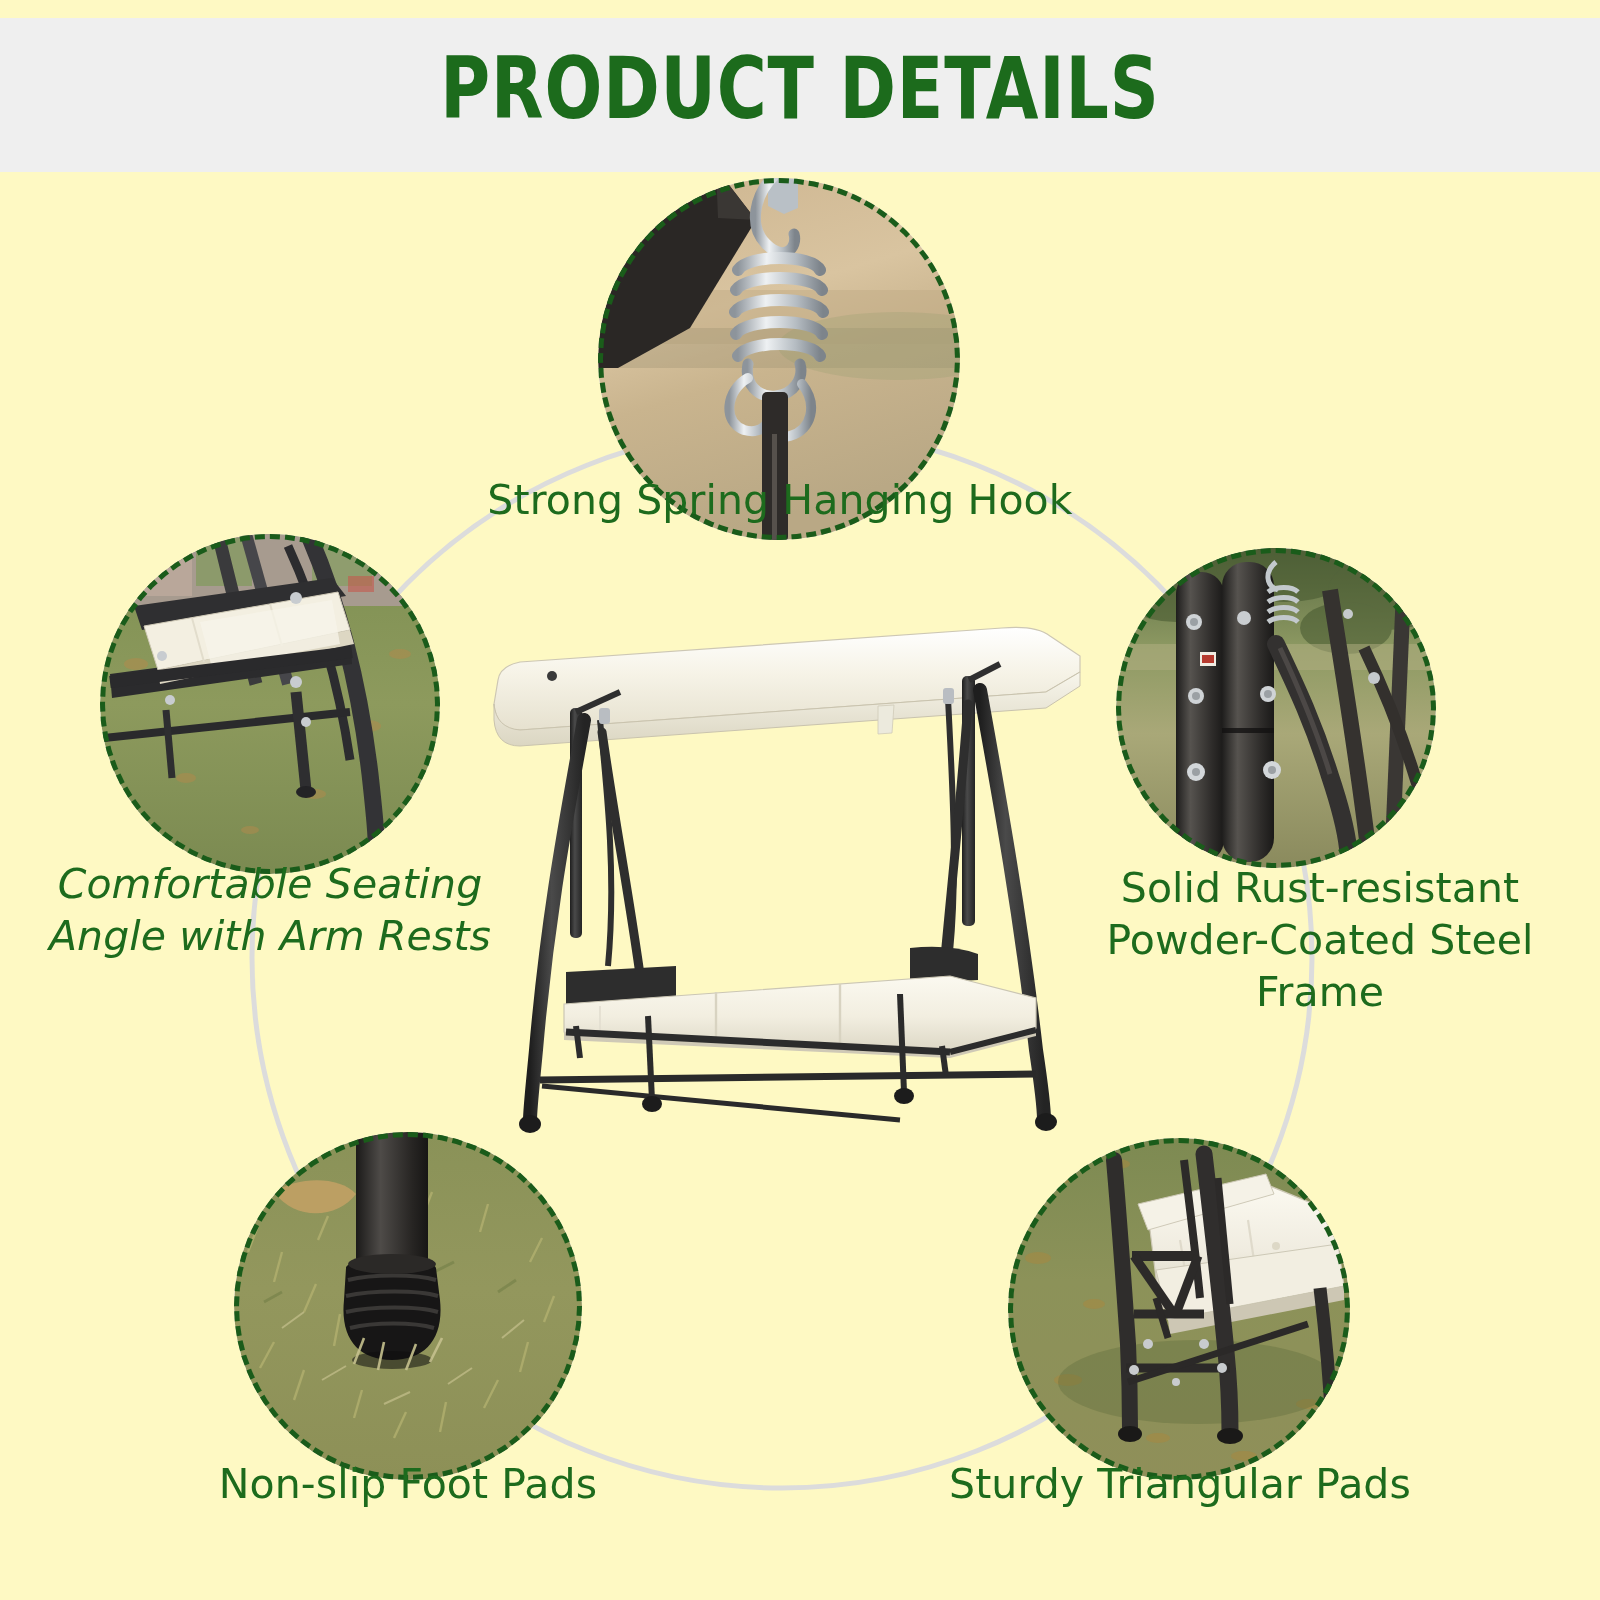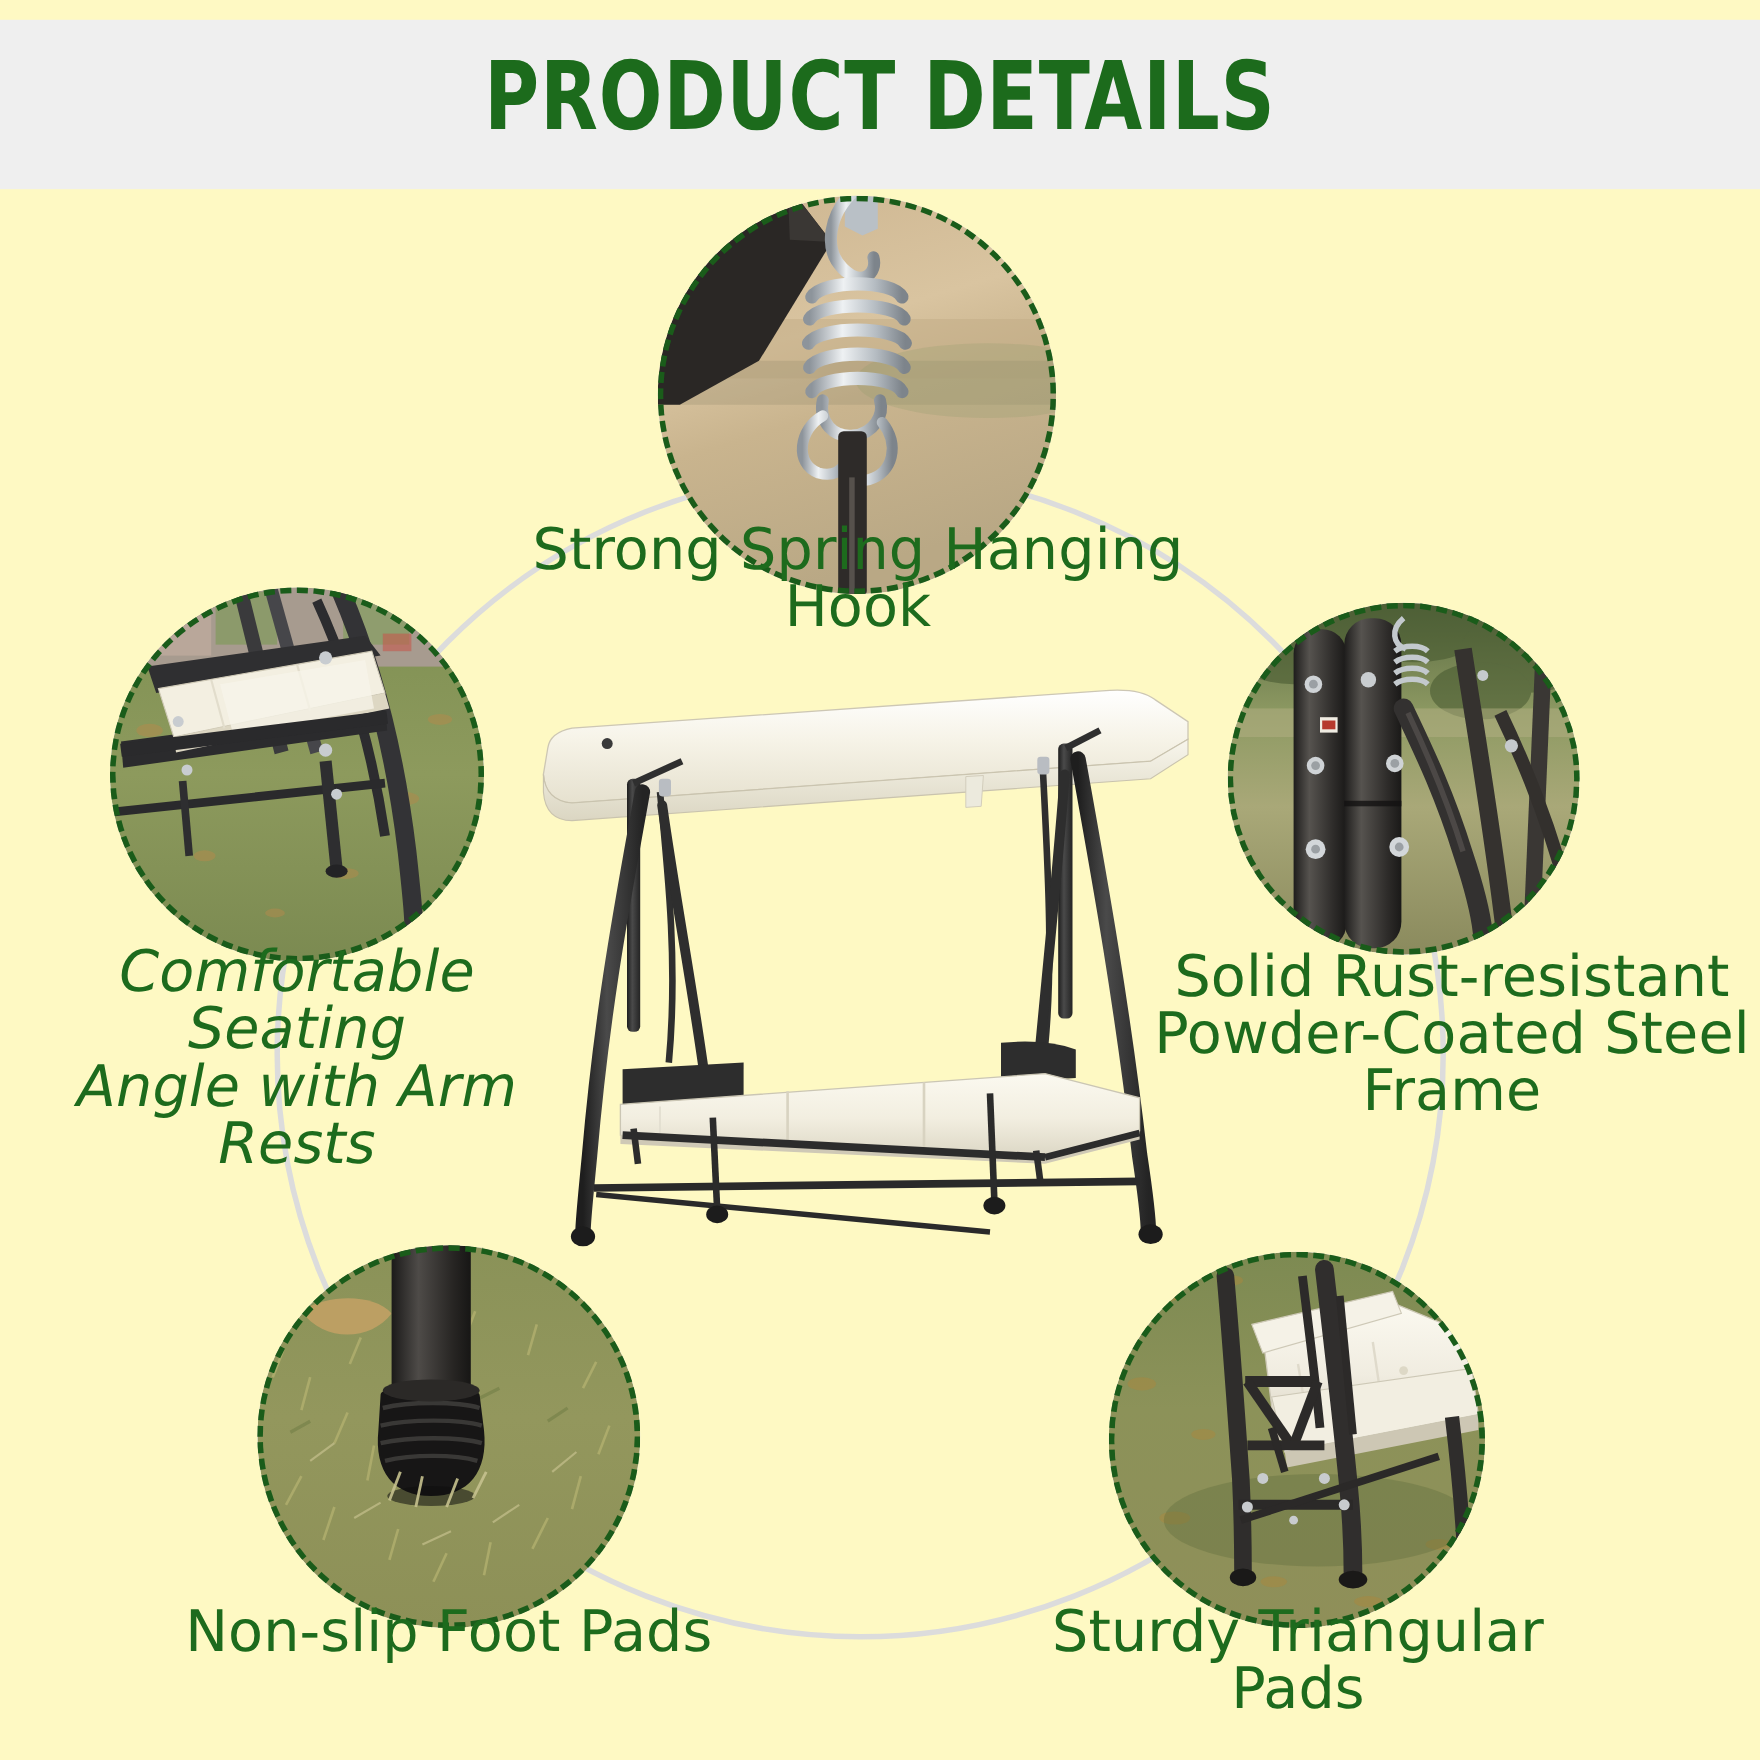--- a/index.html
+++ b/index.html
@@ -45,21 +45,21 @@
     position:absolute;
     border-radius:50%;
     border:5px dashed #1a5c1a;
     box-sizing:border-box;
     pointer-events:none;
   }
   .label{
     position:absolute;
     color:#1d6b1d;
     font-family:"DejaVu Sans","Liberation Sans",sans-serif;
-    font-size:52px;
+    font-size:41px;
     line-height:52px;
     text-align:center;
     white-space:pre-line;
     letter-spacing:0.1px;
   }
 
   
   .product{position:absolute;left:480px;top:580px;width:620px;height:560px;}
   .prod-svg{width:100%;height:100%;display:block;}
 </style>

